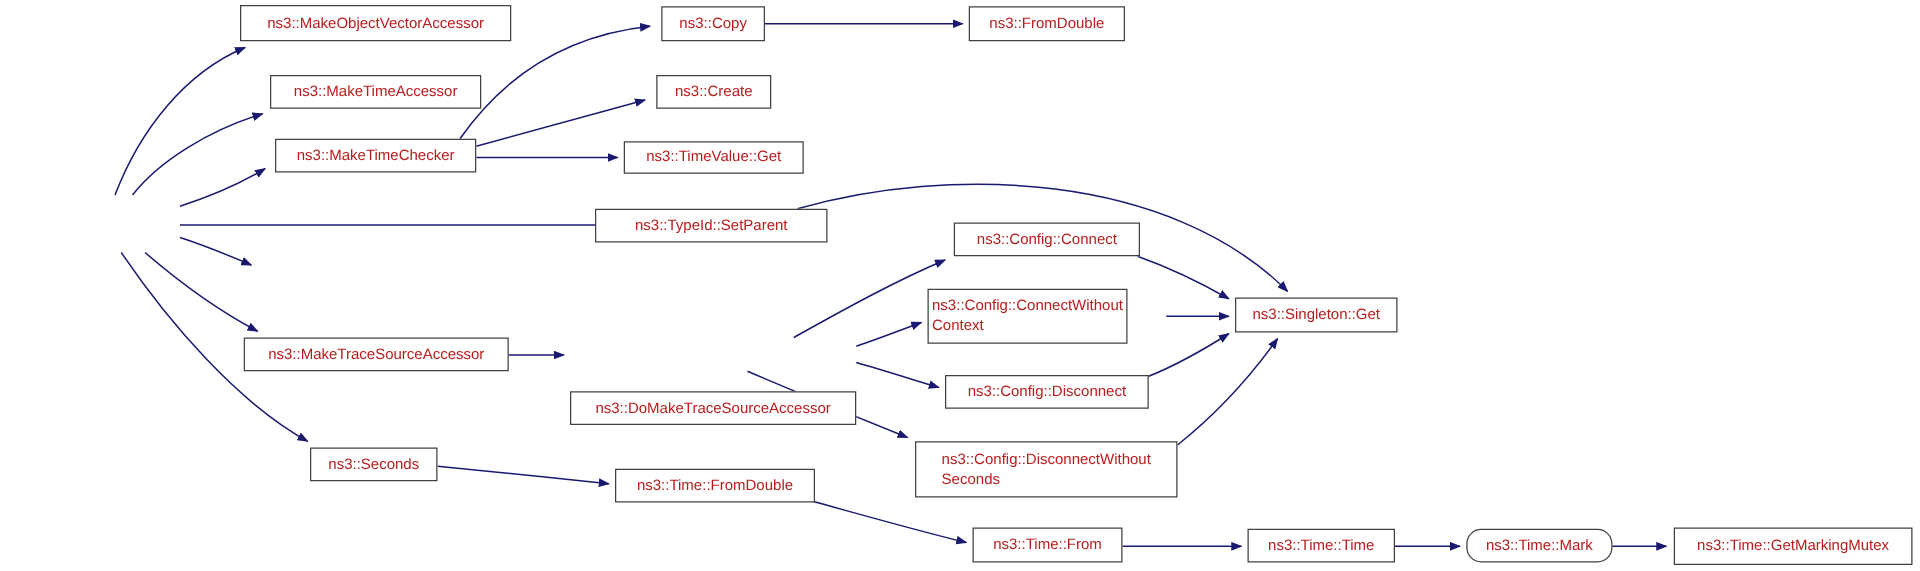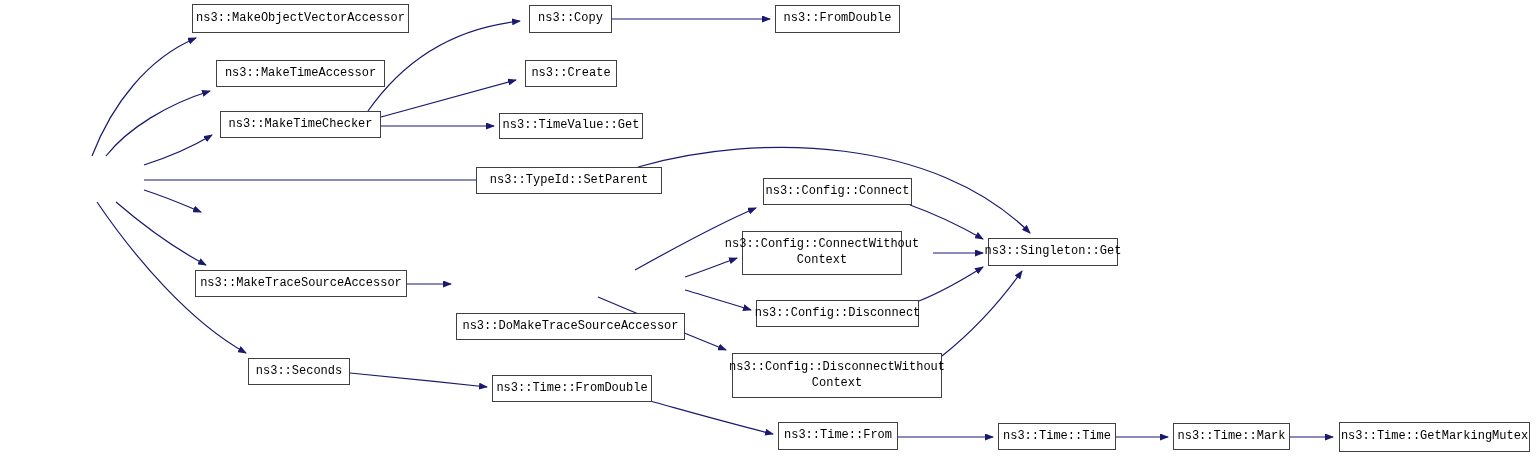--- a/index.html
+++ b/index.html
@@ -20,31 +20,30 @@
   #edges {
     position: absolute;
     left: 0; top: 0;
     width: 1536px; height: 457px;
   }
   .node {
     position: absolute;
     box-sizing: border-box;
     background: #ffffff;
     border: 1px solid #404040;
-    color: #000000;
+    color: #b91c1c;
     font-size: 12px;
     line-height: 1.3;
     display: flex;
     align-items: center;
     justify-content: center;
-    text-align: center;
+    text-align: left;
     white-space: pre-line;
     cursor: pointer;
     padding: 0 4px;
-    font-family: Liberation Mono, monospace;
   }
   .node--highlight {
     background: #bfbfbf;
     border: 2px solid #000000;
     cursor: default;
   }
   .edge {
     fill: none;
     stroke: #191970;
     stroke-width: 1.2;
@@ -114,27 +113,27 @@
 
   <div class="node" style="left:988px; top:238px; width:130px; height:28px;">ns3::Singleton::Get</div>
 
   <div class="node" style="left:195px; top:270px; width:212px; height:27px;">ns3::MakeTraceSourceAccessor</div>
 
   <div class="node" style="left:456px; top:270px; width:229px; height:27px;margin-top:43px;">ns3::DoMakeTraceSourceAccessor</div>
 
   <div class="node" style="left:756px; top:300px; width:163px; height:27px;">ns3::Config::Disconnect</div>
 
   <div class="node" style="left:732px; top:353px; width:210px; height:45px;">ns3::Config::DisconnectWithout
-Context</div>
+Seconds</div>
 
   <div class="node" style="left:248px; top:358px; width:102px; height:27px;">ns3::Seconds</div>
 
   <div class="node" style="left:492px; top:375px; width:160px; height:27px;">ns3::Time::FromDouble</div>
 
   <div class="node" style="left:778px; top:422px; width:120px; height:28px;">ns3::Time::From</div>
 
   <div class="node" style="left:998px; top:423px; width:118px; height:27px;">ns3::Time::Time</div>
 
-  <div class="node" style="left:1173px; top:423px; width:117px; height:27px;">ns3::Time::Mark</div>
+  <div class="node" style="left:1173px; top:423px; width:117px; height:27px;border-radius:12px;">ns3::Time::Mark</div>
 
   <div class="node" style="left:1339px; top:422px; width:191px; height:30px;">ns3::Time::GetMarkingMutex</div>
 
 </div>
 
 </body></html>

